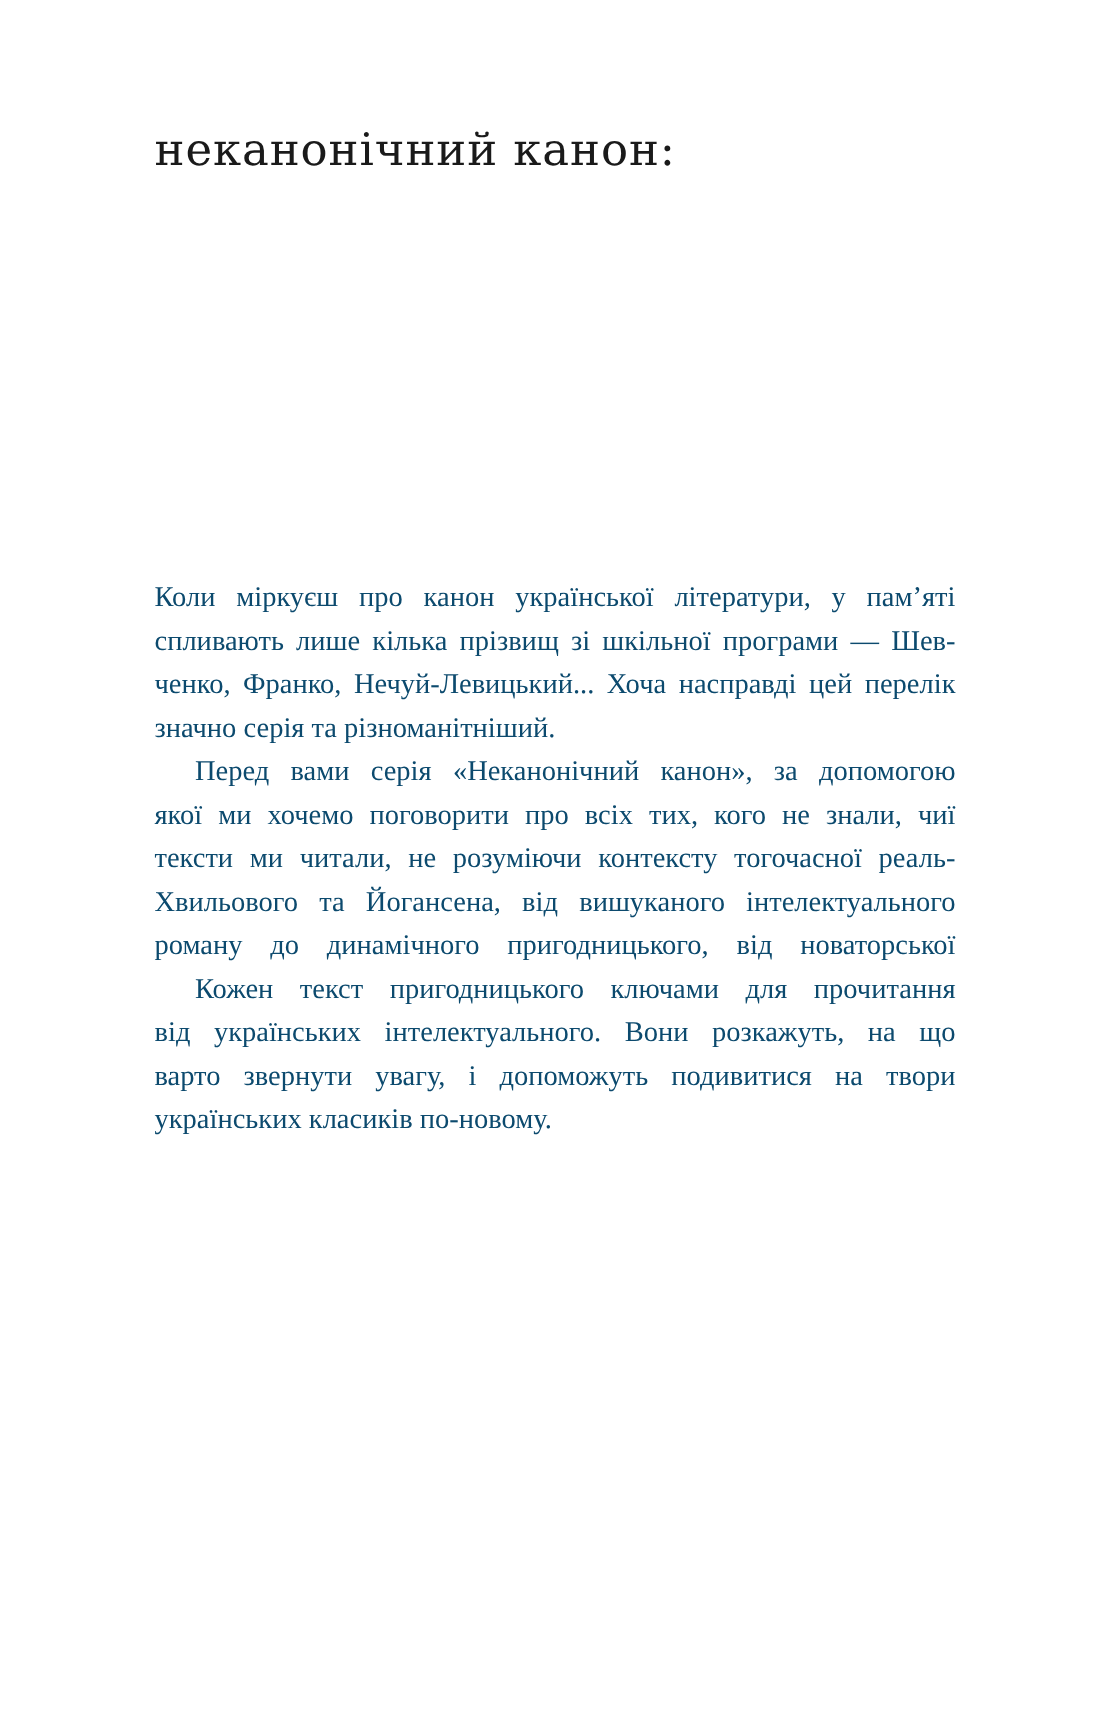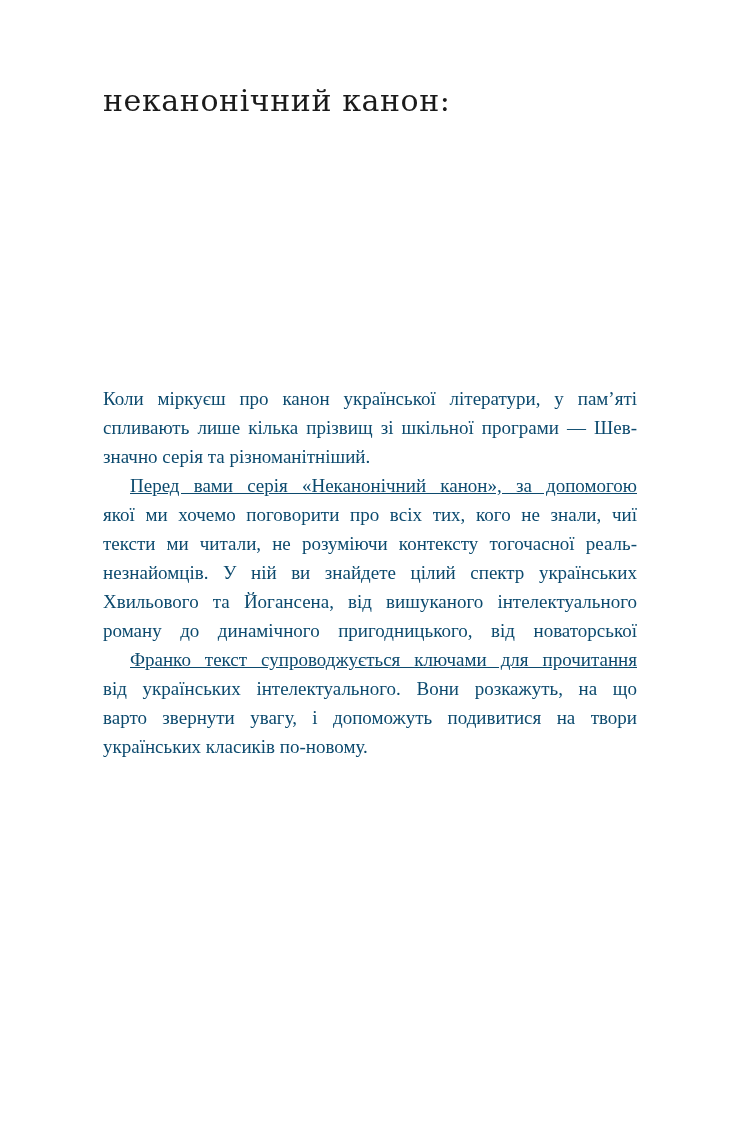--- a/index.html
+++ b/index.html
@@ -48,43 +48,42 @@
       height: 29px;
       white-space: nowrap;
       text-align: justify;
       text-align-last: justify;
     }
     .line.last {
       text-align-last: left;
     }
     .line.indent {
       padding-left: 27px;
-      text-decoration: underline;
     }
   </style>
 </head>
 <body>
 
 <div class="page">
   <h1 class="title">неканонічний канон:</h1>
 
   <div class="body-text">
     <div>
       <span class="line">Коли міркуєш про канон української літератури, у пам’яті</span>
       <span class="line">спливають лише кілька прізвищ зі шкільної програми — Шев-</span>
+      <span class="line">ченко, Франко, Нечуй-Левицький... Хоча насправді цей перелік</span>
       <span class="line last">значно серія та різноманітніший.</span>
     </div>
     <div>
       <span class="line indent">Перед вами серія «Неканонічний канон», за допомогою</span>
       <span class="line">якої ми хочемо поговорити про всіх тих, кого не знали, чиї</span>
       <span class="line">тексти ми читали, не розуміючи контексту тогочасної реаль-</span>
-      <span class="line">незнайомців. У ній ви знайдете цілий спектр українських</span>
       <span class="line">Хвильового та Йогансена, від вишуканого інтелектуального</span>
       <span class="line">роману до динамічного пригодницького, від новаторської</span>
     </div>
     <div>
-      <span class="line indent">Франко текст супроводжується ключами для прочитання</span>
+      <span class="line indent">Кожен текст пригодницького ключами для прочитання</span>
       <span class="line">від українських інтелектуального. Вони розкажуть, на що</span>
       <span class="line">варто звернути увагу, і допоможуть подивитися на твори</span>
       <span class="line last">українських класиків по-новому.</span>
     </div>
   </div>
 </div>
 
 </body></html>

